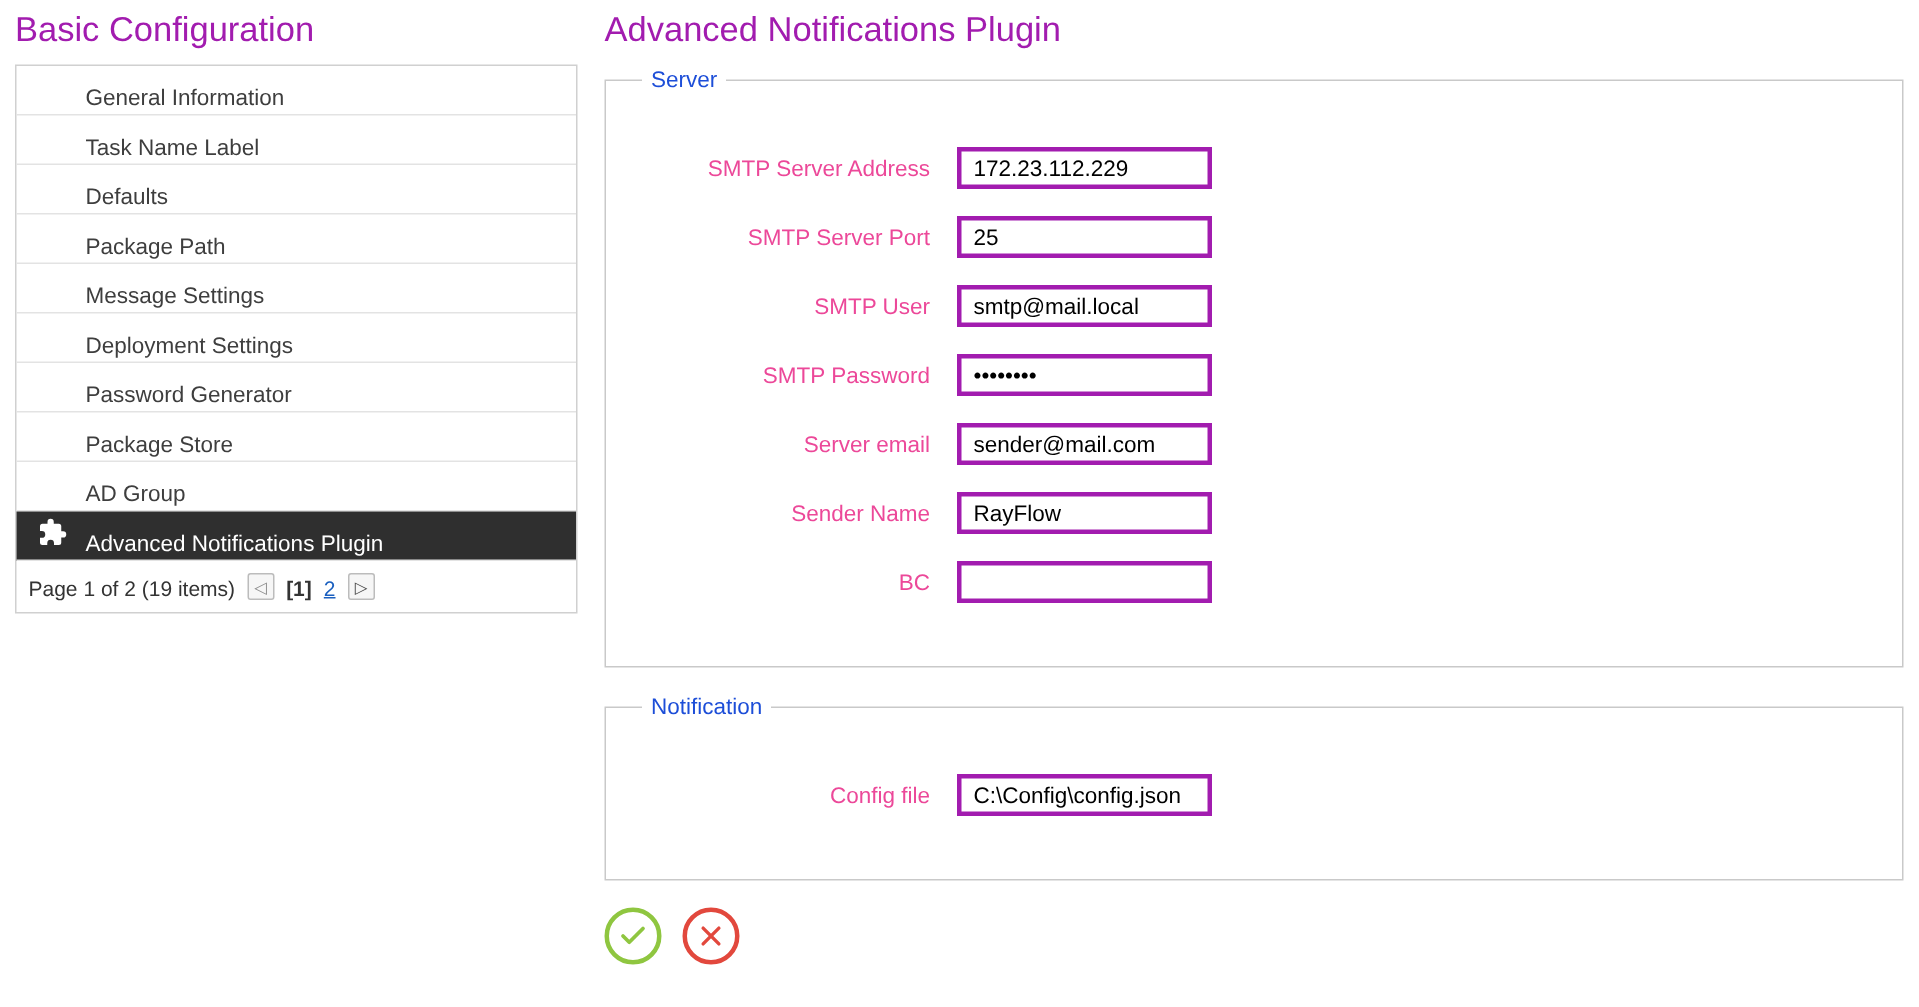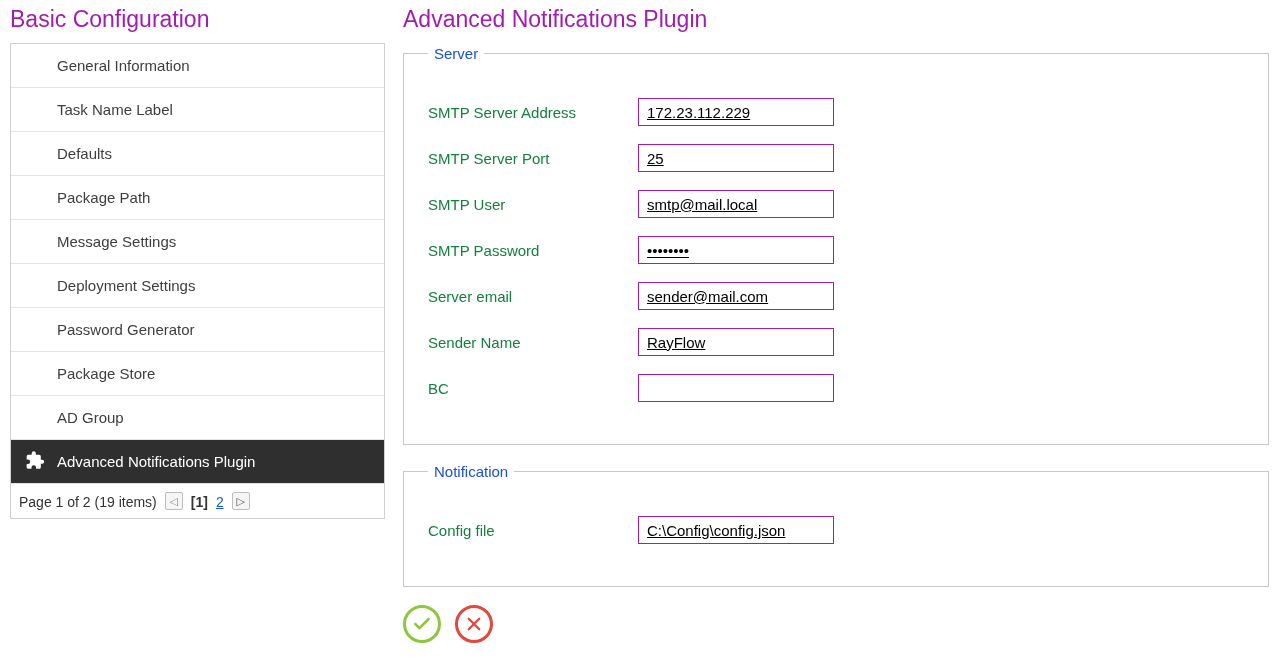--- a/index.html
+++ b/index.html
@@ -18,21 +18,21 @@
 
   .section-title {
     font-size: 23px;
     font-weight: 300;
     color: #a21caf;
     margin: 0 0 10px 0;
   }
 
   .list-box { border: 1px solid #d0d0d0; }
   .list-item {
-    padding: 13px 12px 13px 46px;
+    padding: 13px 12px 2px 46px;
     border-bottom: 1px solid #e3e3e3;
     color: #3e3e3e;
     cursor: pointer;
     position: relative;
   }
   .list-item:last-child { border-bottom: none; }
   .list-item.active {
     background: #2f2f2f;
     color: #fff;
   }
@@ -75,33 +75,32 @@
     color: #1d4ed8;
     font-size: 15px;
   }
   .field-row {
     display: flex;
     align-items: center;
     margin: 18px 0;
   }
   .field-row label {
     width: 210px;
-    text-align: left;
+    text-align: right;
     padding-right: 18px;
-    color: #15803d;
+    color: #ec4899;
   }
   .field-row input[type=text],
   .field-row input[type=password] {
-    width: 196px;
+    width: 170px;
     height: 28px;
-    border: 1px solid #a21caf;
+    border: 3px solid #a21caf;
     padding: 2px 8px;
     font-size: 15px;
     font-family: inherit;
-    text-decoration: underline;
   }
 
   .action-row { margin-top: 10px; display:flex; gap:14px; }
   .circ-btn {
     width: 38px; height: 38px;
     border-radius: 50%;
     border: 3px solid;
     display: inline-flex;
     align-items: center;
     justify-content: center;

